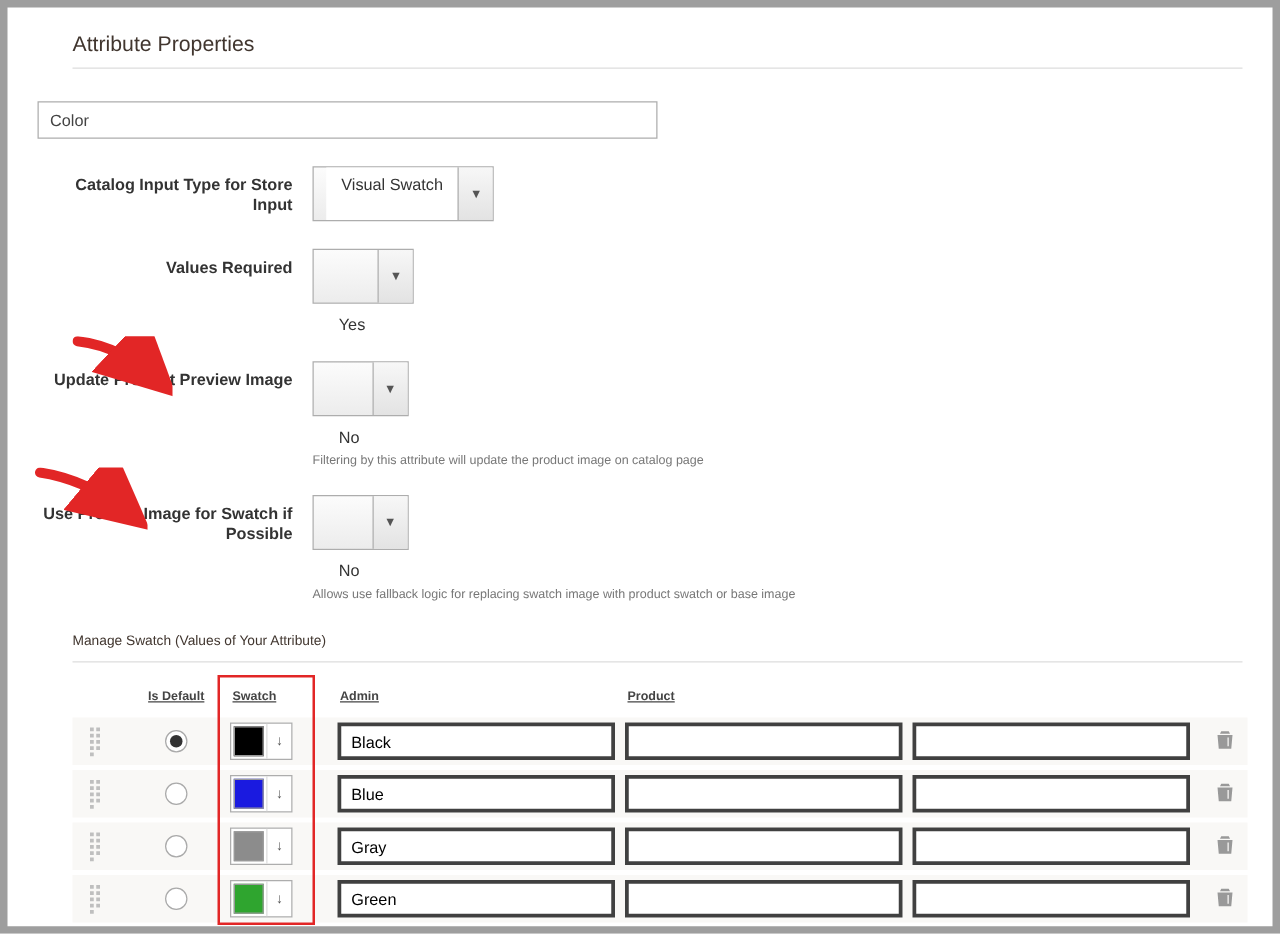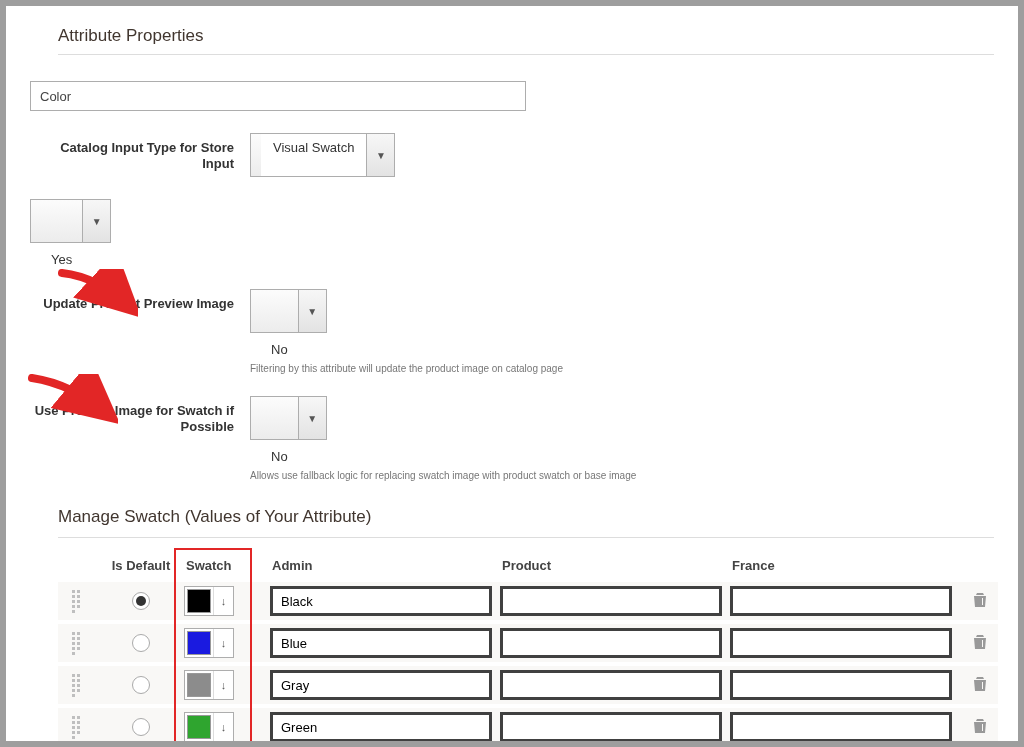--- a/index.html
+++ b/index.html
@@ -94,40 +94,41 @@
   }
 
   
   .arrow {
     position: absolute;
     pointer-events: none;
   }
 
   
   .manage-title {
-    font-size: 17px;
+    font-size: 11px;
     color: #41362f;
     margin: 26px 0 10px 28px;
     font-weight: 400;
   }
   .table-wrap {
     margin-left: 28px;
     width: 940px;
   }
   .thead-row, .tbody-row {
     display: grid;
     grid-template-columns: 40px 70px 78px 222px 222px 222px 40px;
     align-items: center;
     gap: 8px;
   }
   .thead-row {
     height: 34px;
     font-weight: 600;
-    font-size: 13px;
+    font-size: 10px;
     color: #444;
+    text-decoration: underline;
   }
   .thead-row .col { padding: 0 2px; }
   .thead-row .col-swatch { text-align: left; }
   .thead-row .col-default { text-align: center; }
   .tbody-row {
     height: 38px;
     background: #f9f8f6;
     margin-bottom: 4px;
   }
   .drag-handle {
@@ -237,20 +238,21 @@
         <div class="select-text">Visual Swatch</div>
         <div class="select-caret">
             <span class="caret-icon">▼</span>
           </div>
       </div>
     </div>
   </div>
 
   
   <div class="field-row">
+    <div class="field-label">Values Required</div>
     <div class="field-control">
       <div class="select-wrap">
         <div class="select-text small">Yes</div>
         <div class="select-caret">
             <span class="caret-icon">▼</span>
           </div>
       </div>
     </div>
   </div>
 
@@ -302,21 +304,20 @@
   <h2 class="manage-title">Manage Swatch (Values of Your Attribute)</h2>
   <hr class="hr" style="margin-bottom:10px;">
 
   <div class="table-wrap" style="position:relative;">
     <div class="thead-row">
       <div class="col"></div>
       <div class="col col-default">Is Default</div>
       <div class="col col-swatch">Swatch</div>
       <div class="col">Admin</div>
       <div class="col">Product</div>
-      <div class="col">France</div>
       <div class="col"></div>
     </div>
 
     <div id="swatch-rows">
         <div class="tbody-row">
           <div class="drag-handle">
             <span class="dots"><span></span><span></span><span></span><span></span><span></span><span></span><span></span><span></span><span></span></span>
           </div>
           <div class="radio-cell"><span class="radio checked"></span></div>
           <div><div class="swatch-widget">

